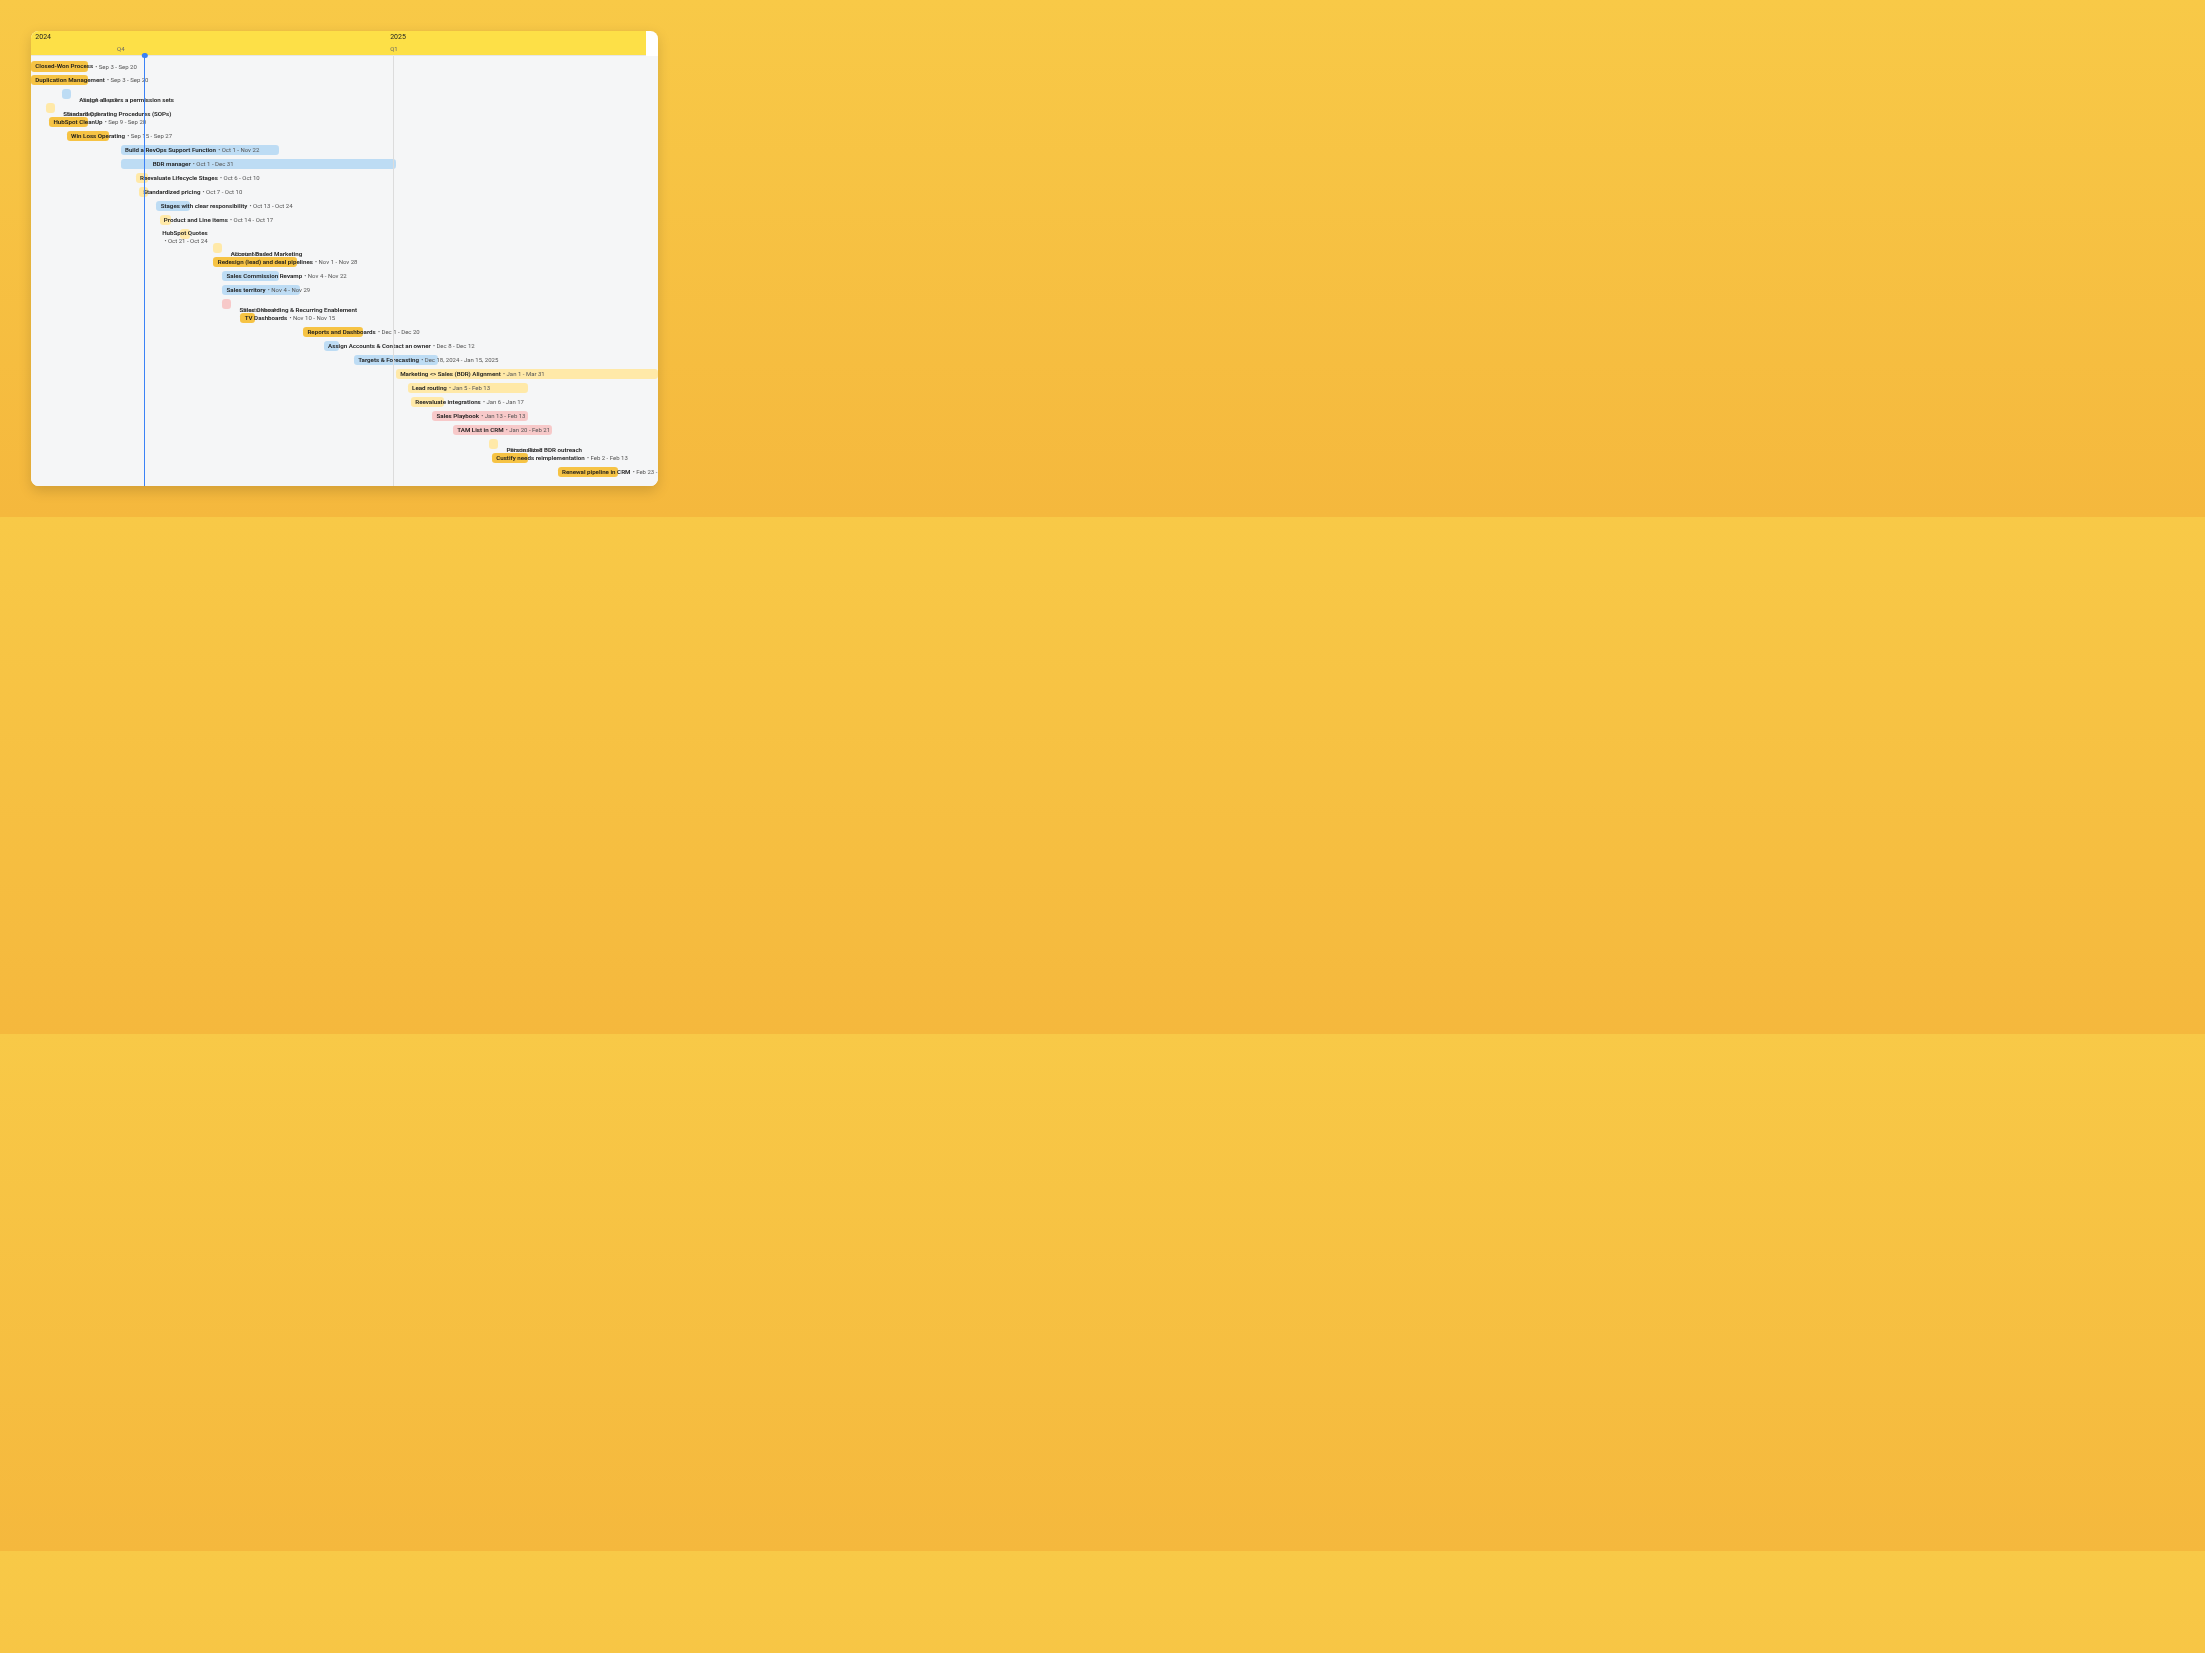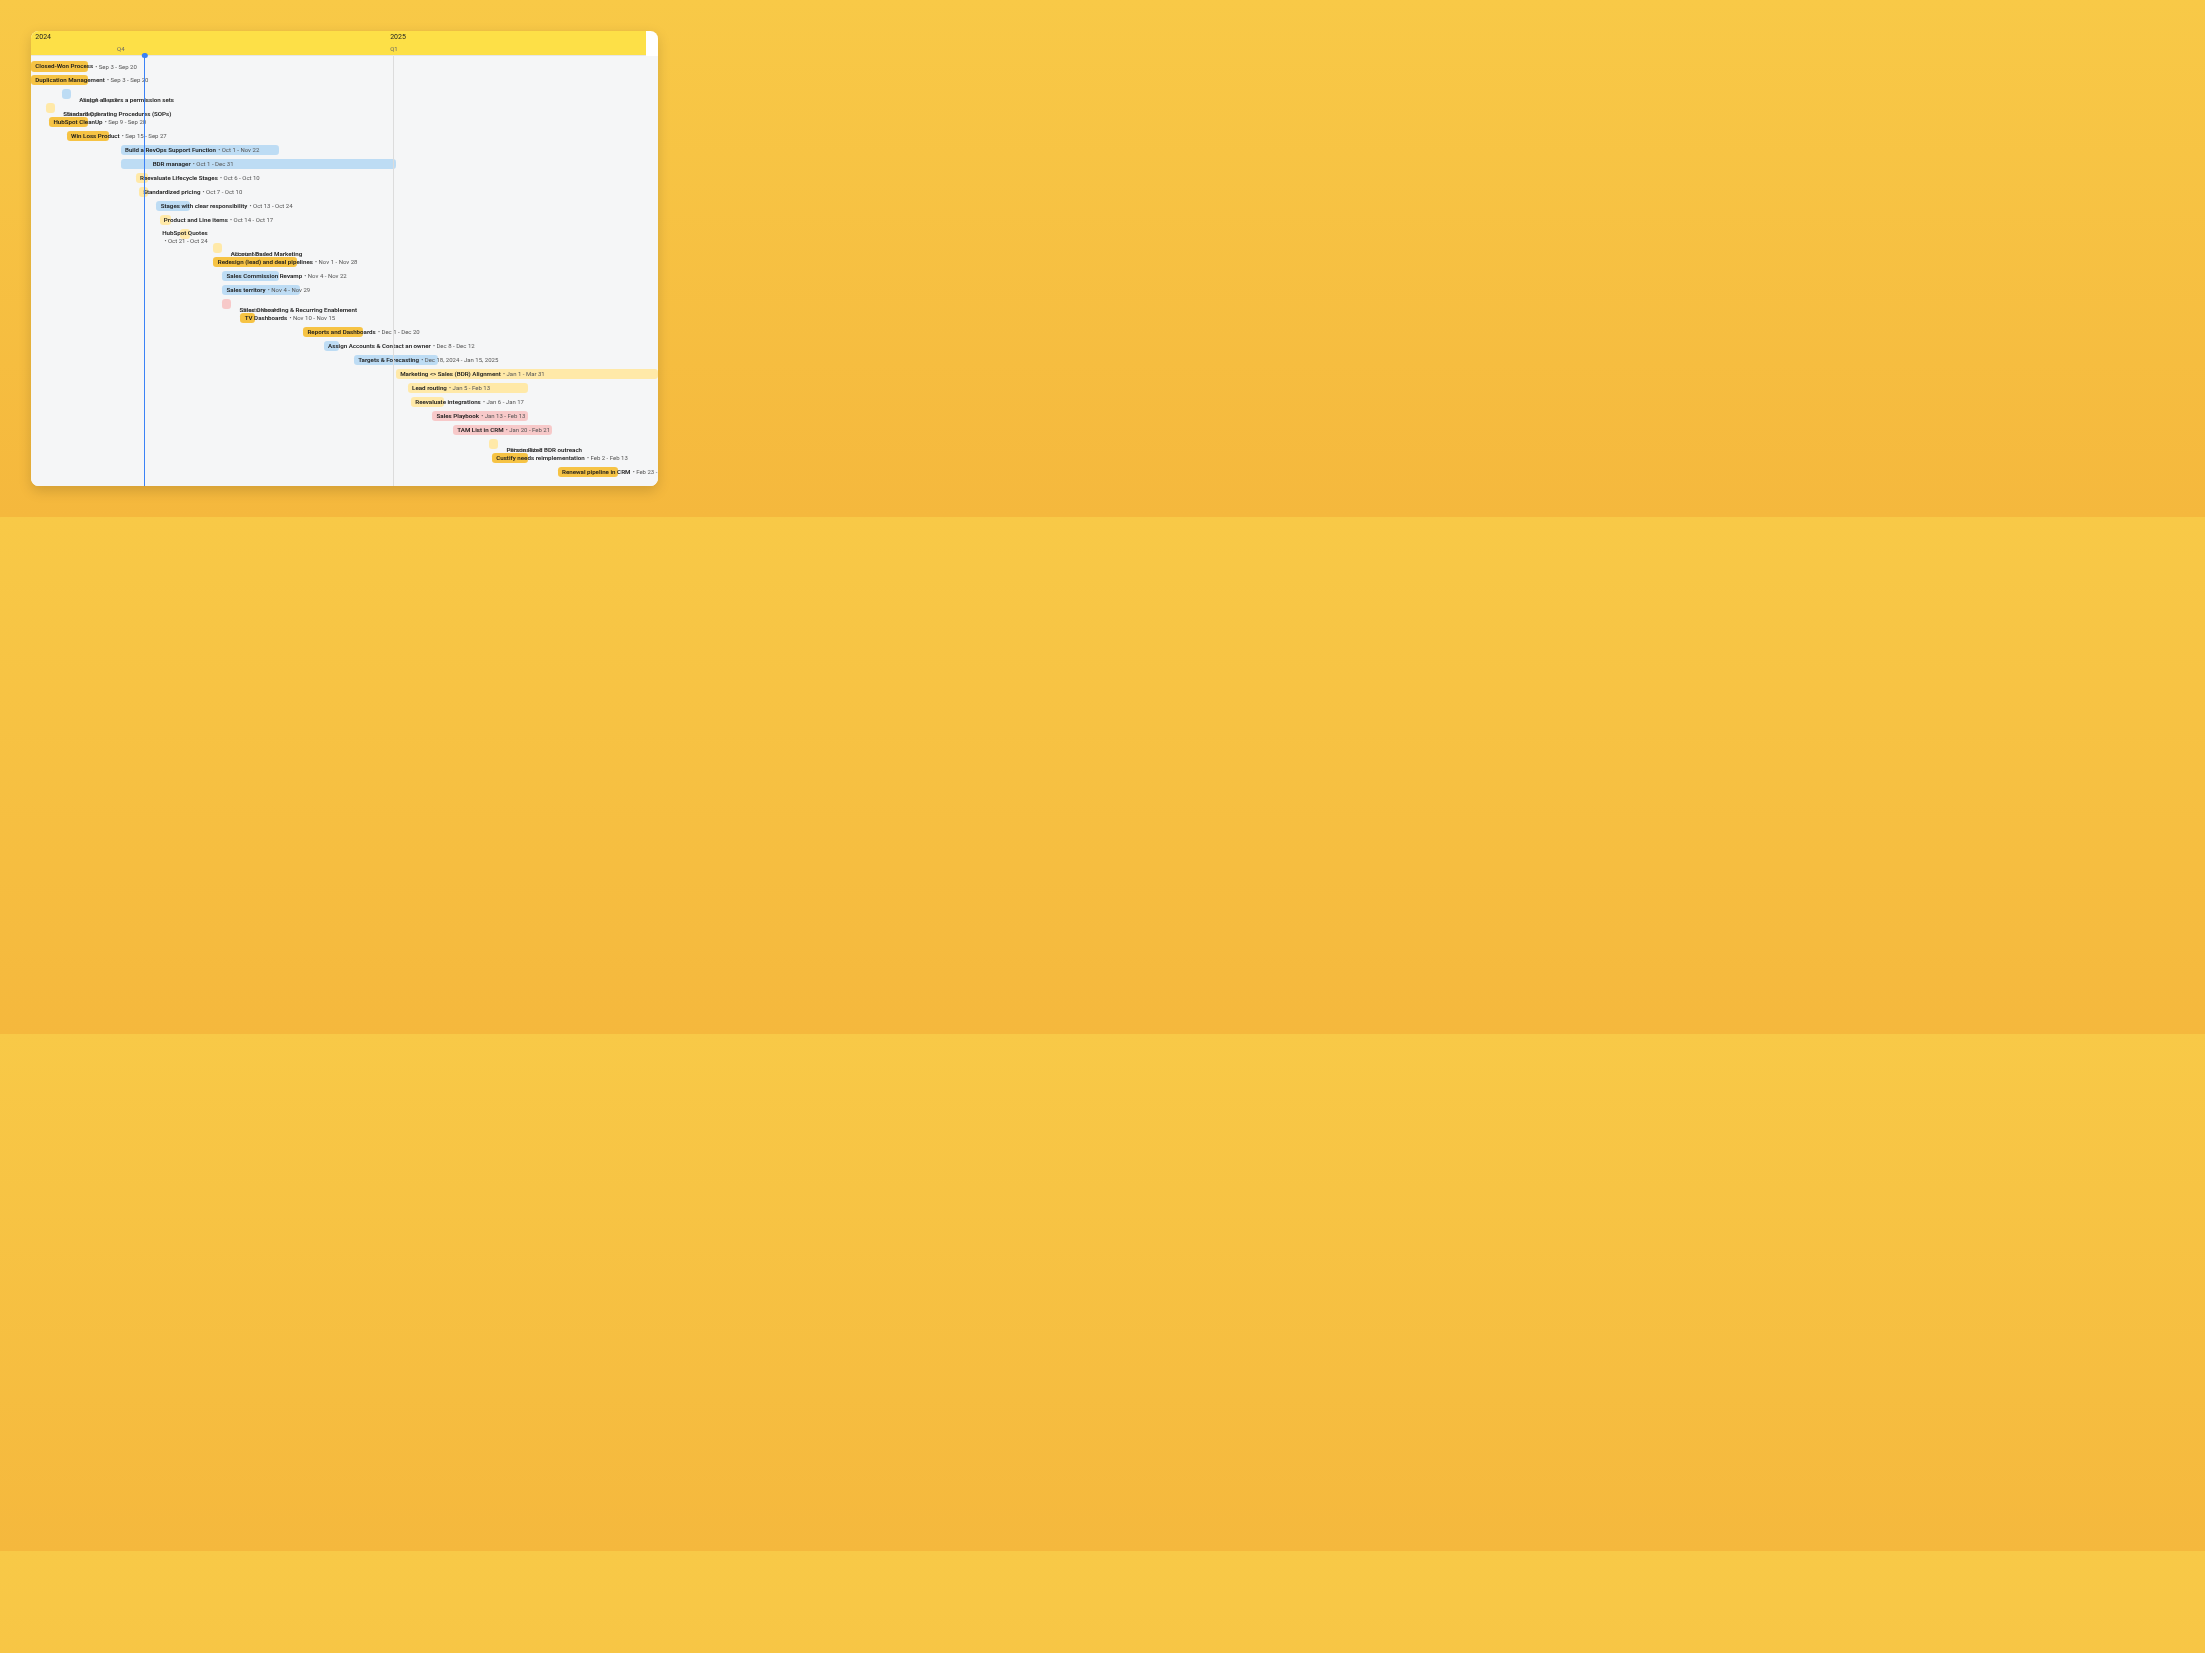--- a/index.html
+++ b/index.html
@@ -163,21 +163,21 @@
         </div>
       </div>
       <div class="row" style="top: 59px;">
         <div class="bar c-yellow-dk" style="left: 2.9%; width: 6.2%;">
           <span class="bar-label">HubSpot CleanUp</span>
           <span class="meta"> • Sep 9 - Sep 20</span>
         </div>
       </div>
       <div class="row" style="top: 73px;">
         <div class="bar c-yellow-dk" style="left: 5.7%; width: 6.7%;">
-          <span class="bar-label">Win Loss Product</span>
+          <span class="bar-label">Win Loss Operating</span>
           <span class="meta"> • Sep 15 - Sep 27</span>
         </div>
       </div>
       <div class="row" style="top: 87px;">
         <div class="bar c-blue" style="left: 14.3%; width: 25.2%;">
           <span class="bar-label">Build a RevOps Support Function</span>
           <span class="meta"> • Oct 1 - Nov 22</span>
         </div>
       </div>
       <div class="row" style="top: 101px;">

